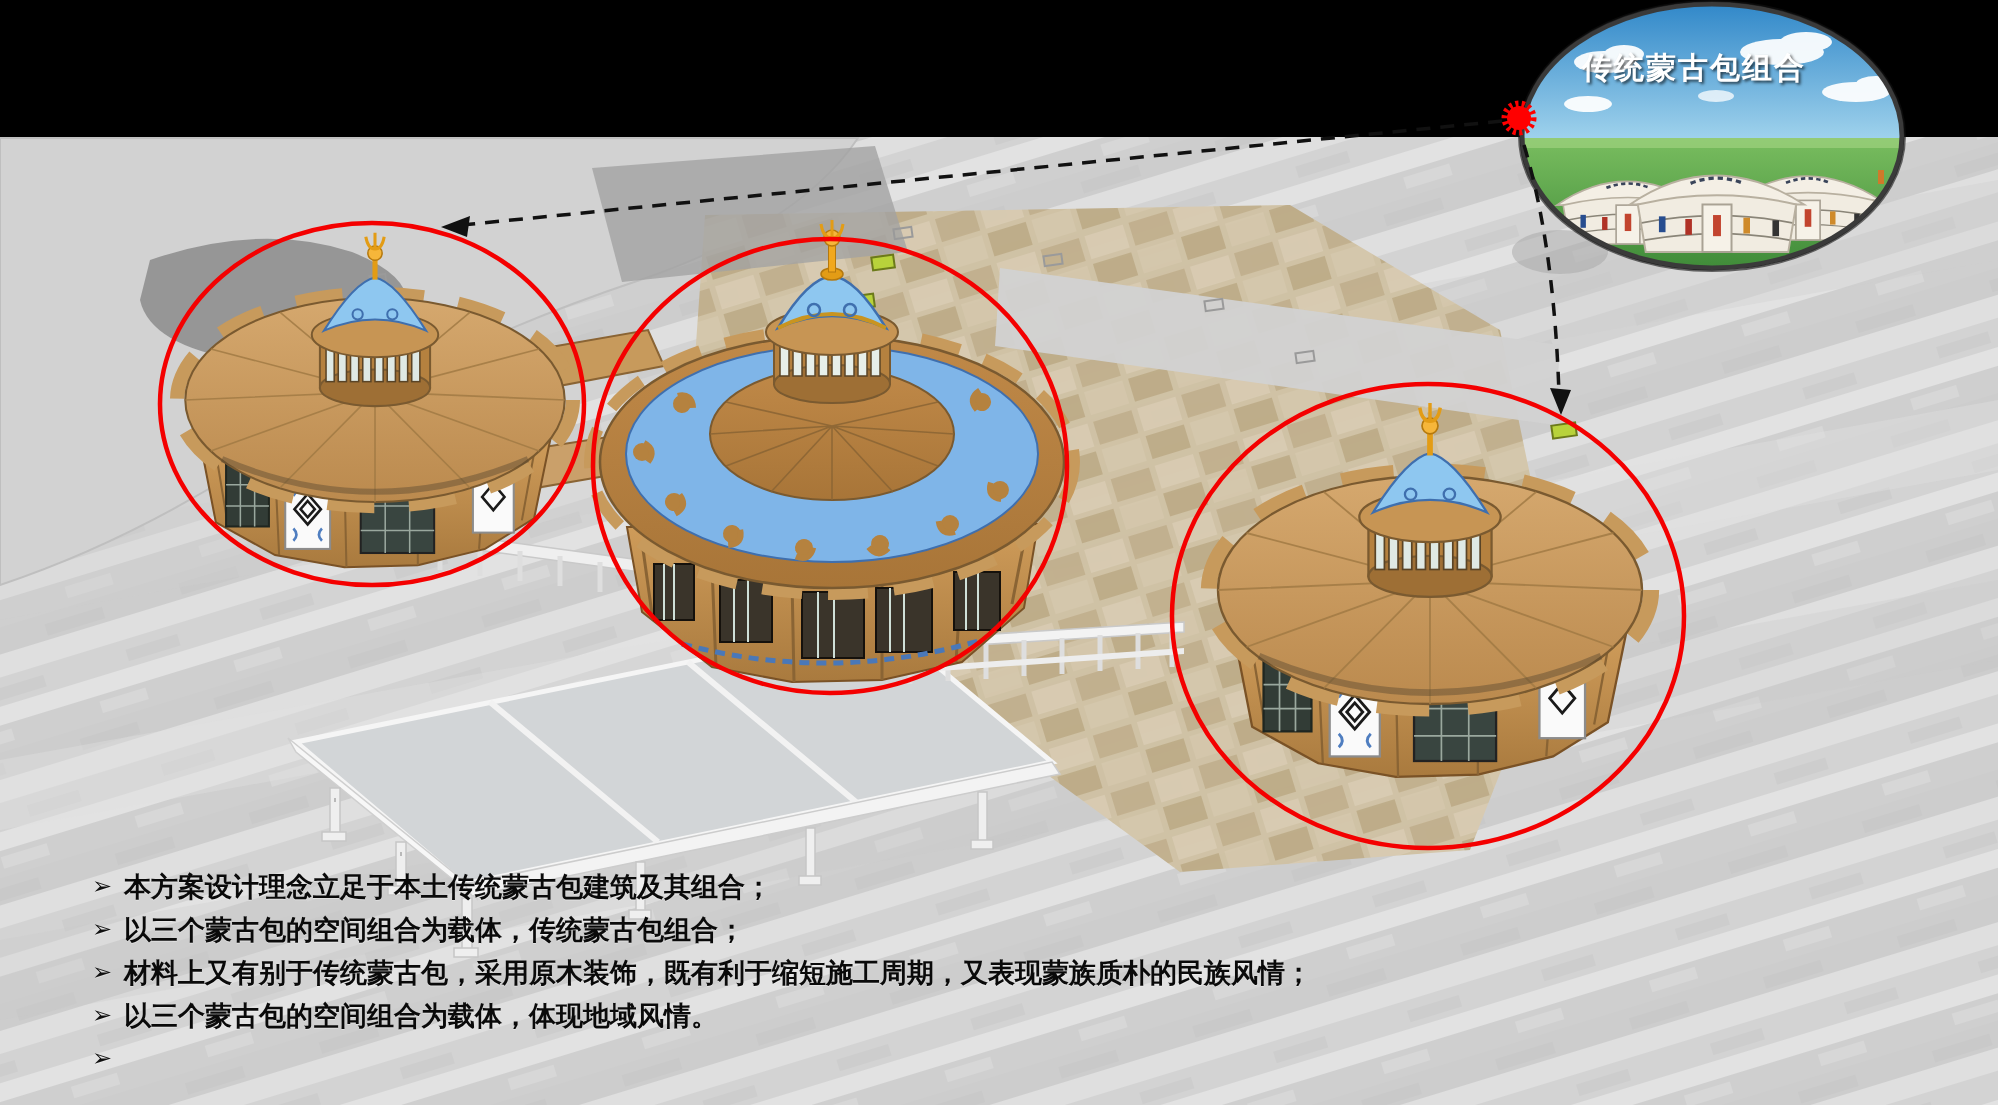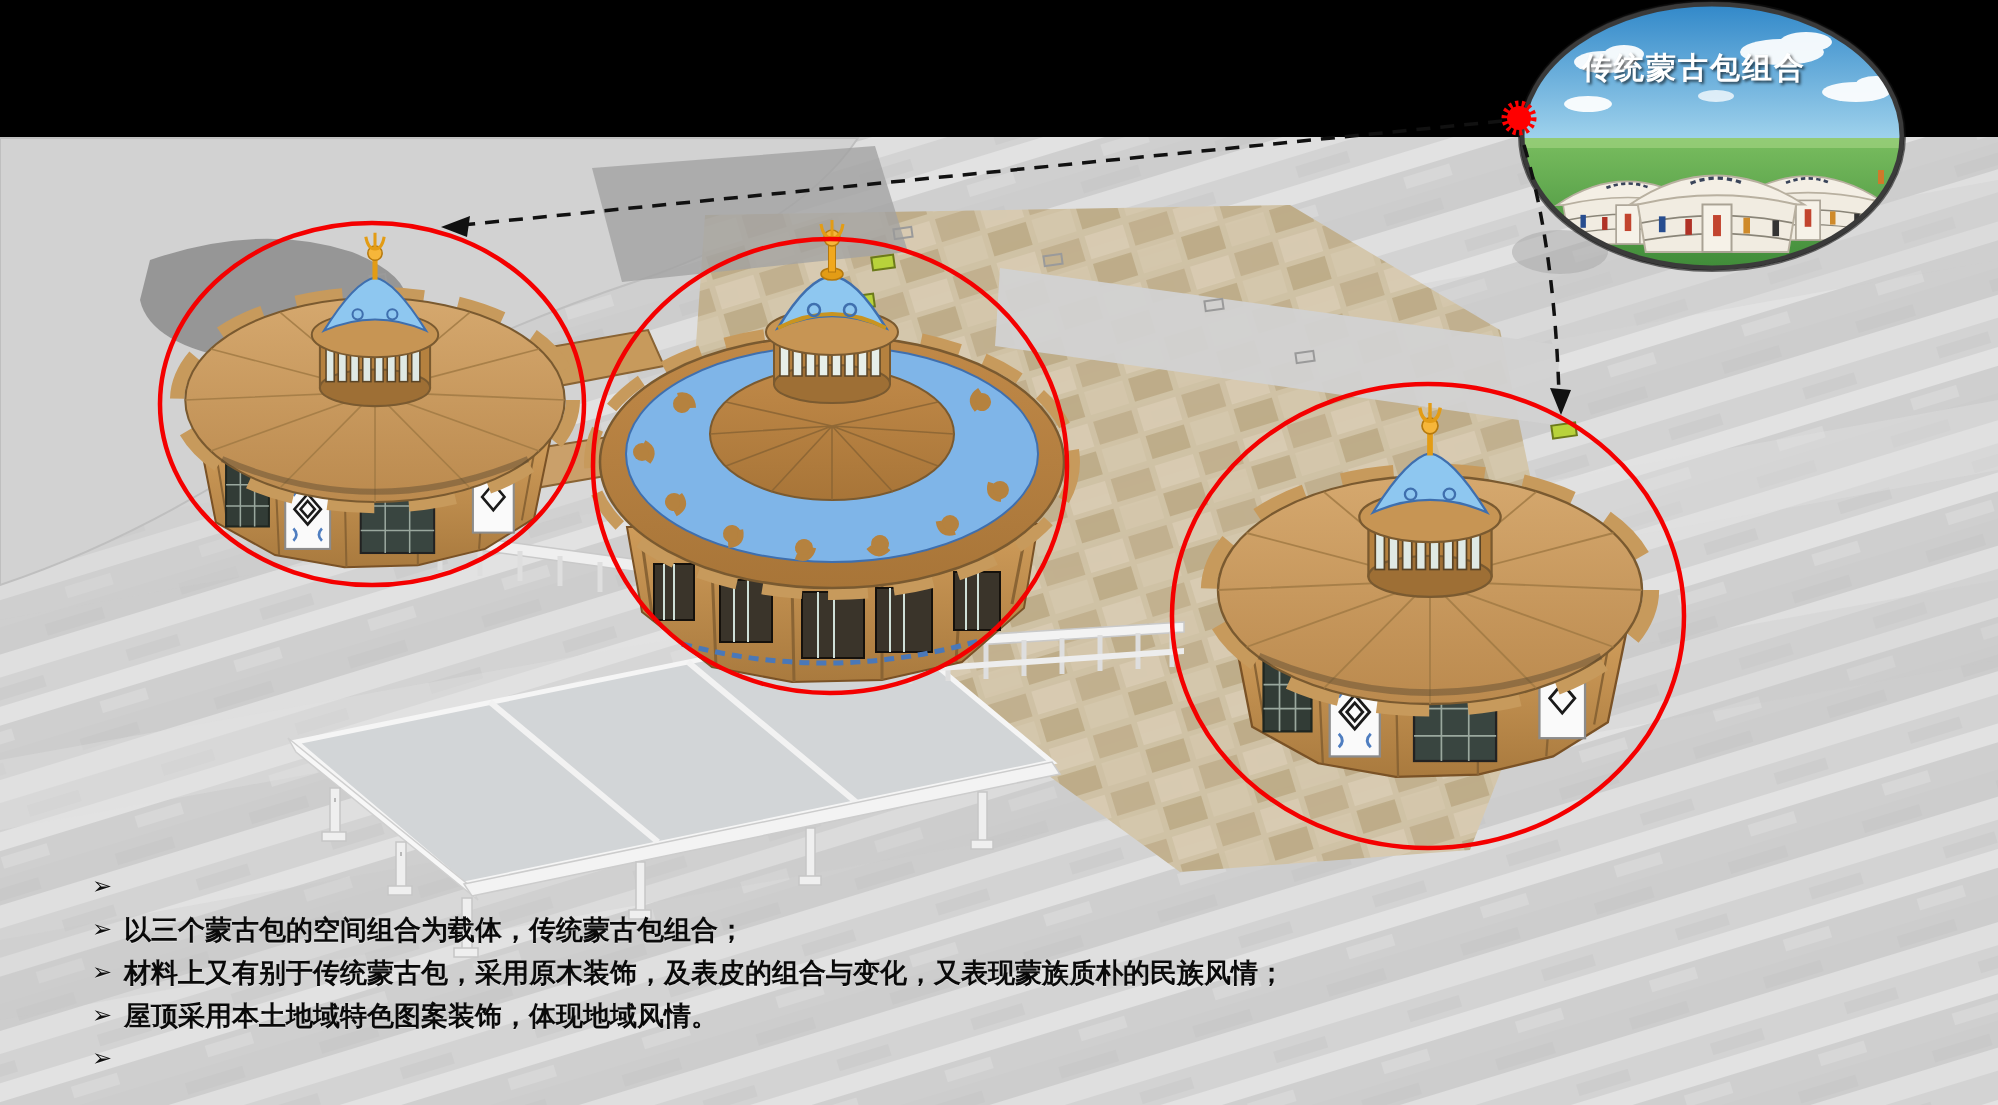--- a/index.html
+++ b/index.html
@@ -319,31 +319,32 @@
     <circle cx="1519" cy="118" r="12" fill="#ff0000"></circle>
     <circle cx="1519" cy="118" r="14" fill="none" stroke="#ff0000" stroke-width="7" stroke-dasharray="3 3.2"></circle>
   </g>
 </svg>
 
 <div class="inset-label">传统蒙古包组合</div>
 
 <div class="notes">
   <div class="note-row">
     <span class="bullet">➢</span>
+    <span>本方案设计理念立足于本土传统蒙古包建筑及其组合；</span>
   </div>
   <div class="note-row">
     <span class="bullet">➢</span>
     <span>以三个蒙古包的空间组合为载体，传统蒙古包组合；</span>
   </div>
   <div class="note-row">
     <span class="bullet">➢</span>
-    <span>材料上又有别于传统蒙古包，采用原木装饰，及表皮的组合与变化，又表现蒙族质朴的民族风情；</span>
-  </div>
-  <div class="note-row">
-    <span class="bullet">➢</span>
-    <span>屋顶采用本土地域特色图案装饰，体现地域风情。</span>
+    <span>材料上又有别于传统蒙古包，采用原木装饰，既有利于缩短施工周期，又表现蒙族质朴的民族风情；</span>
+  </div>
+  <div class="note-row">
+    <span class="bullet">➢</span>
+    <span>以三个蒙古包的空间组合为载体，体现地域风情。</span>
   </div>
   <div class="note-row">
     <span class="bullet">➢</span>
   </div>
 </div>
 
 </div>
 
 </body></html>

